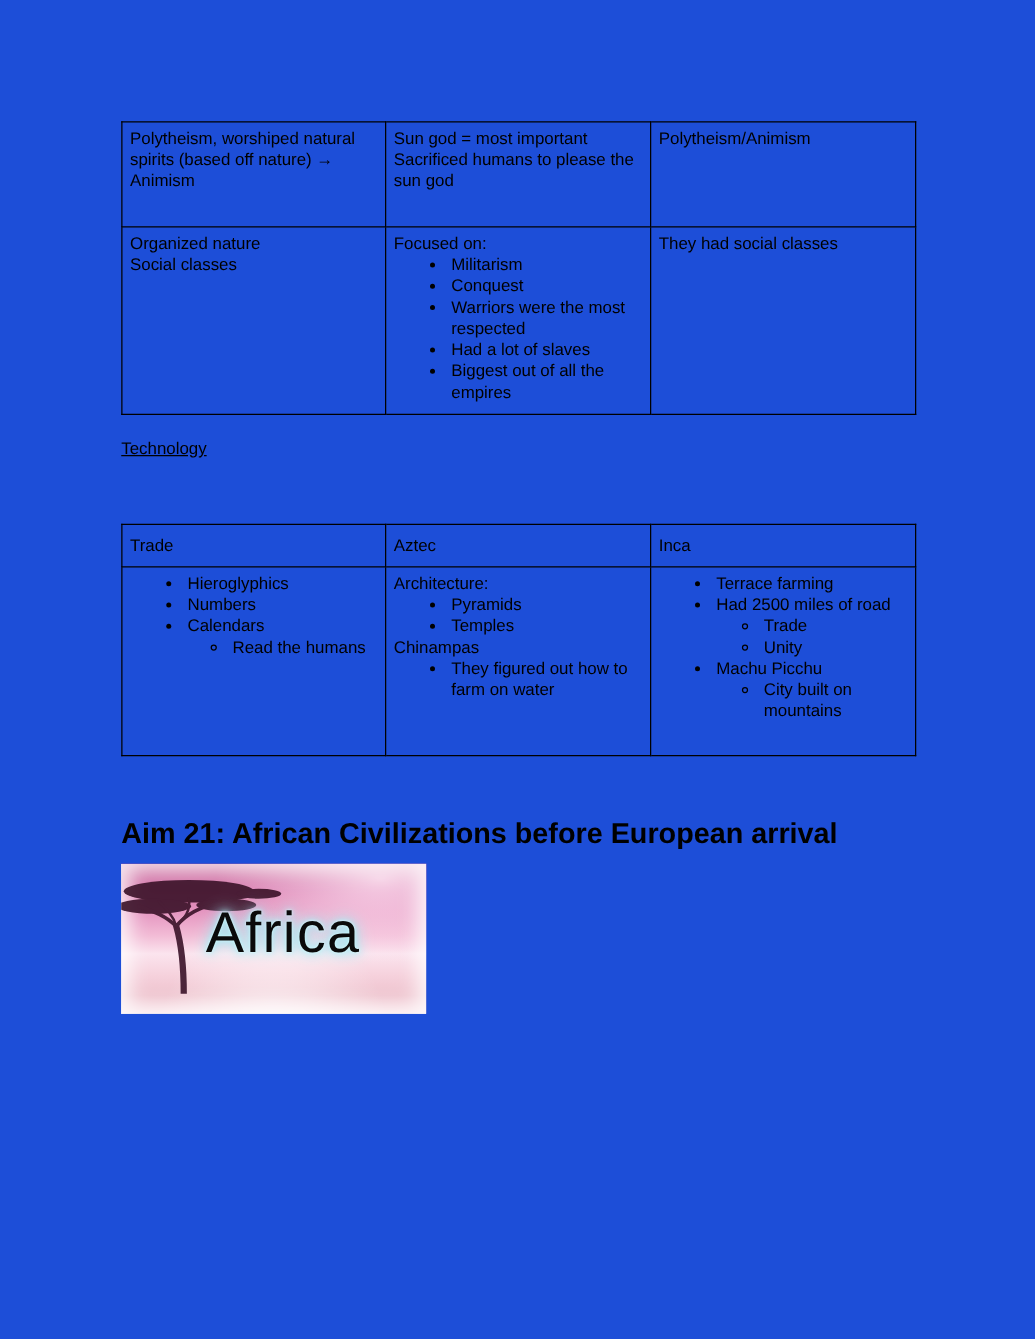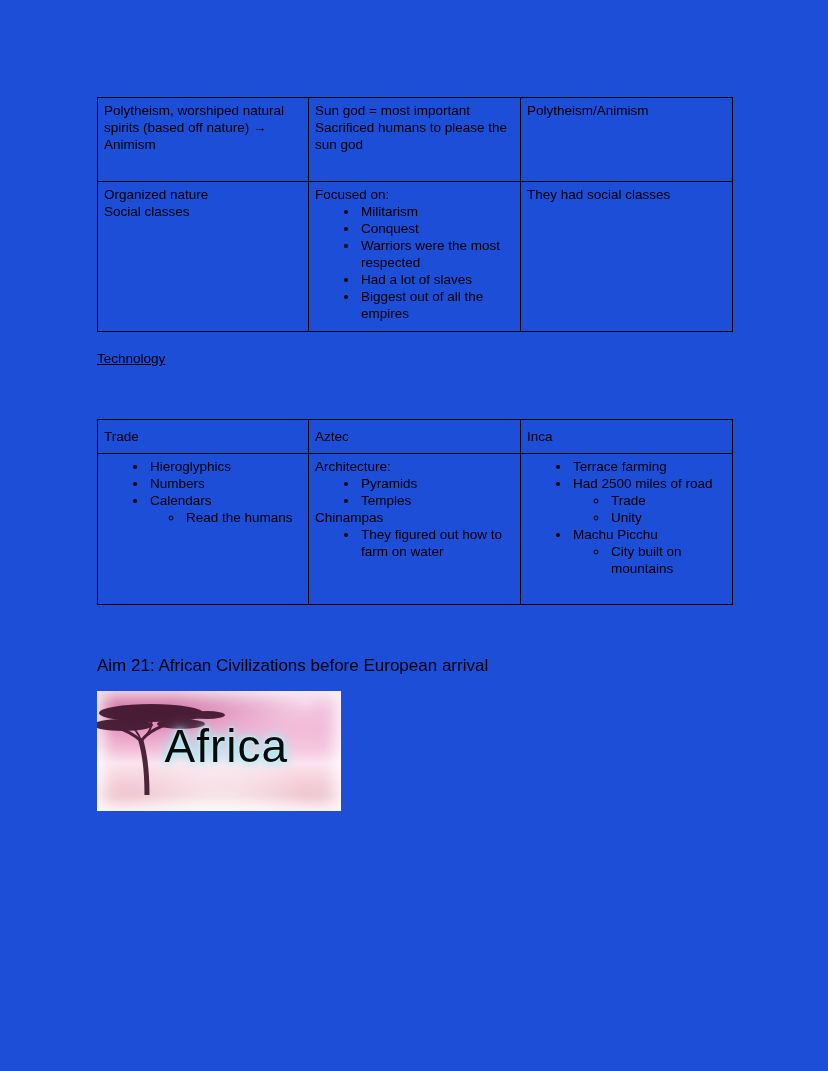--- a/index.html
+++ b/index.html
@@ -49,23 +49,23 @@
   ul li { padding-left: 2px; }
 
   .h-technology {
     margin-top: 18px;
     text-decoration: underline;
   }
   .t2 { margin-top: 52px; }
   .closing-par { margin-top: 52px; }
   .h-aim {
     margin-top: 48px;
-    font-size: 17px;
+    font-size: 23px;
     line-height: 26px;
-    font-weight: normal;
+    font-weight: bold;
     margin-bottom: 0;
   }
   .africa-img {
     margin-top: 12px;
     width: 244px;
     height: 120px;
     position: relative;
     overflow: hidden;
     background:
       radial-gradient(ellipse at 50% 130%, rgba(255,255,255,0.85) 0%, rgba(255,255,255,0) 55%),

